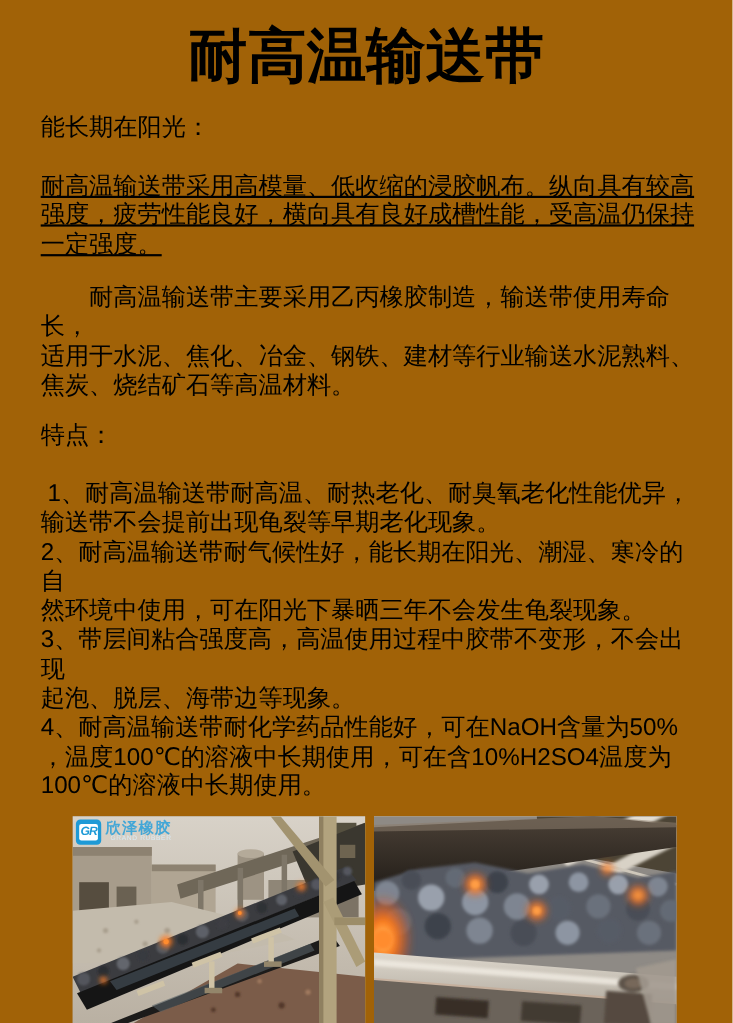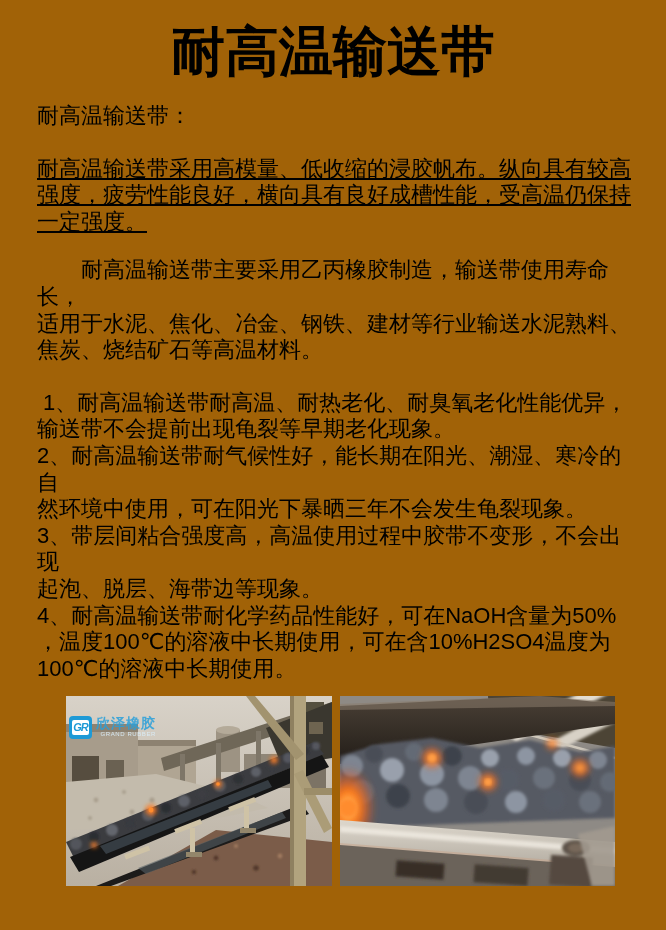--- a/index.html
+++ b/index.html
@@ -43,21 +43,21 @@
   .photo{
     margin:0;position:relative;
     height:190px;overflow:hidden;
     background:#b9b2a6;
   }
   .photo.left{width:266px;}
   .photo.right{width:275px;}
   .photo svg{display:block;}
   
   .wm{
-    position:absolute;top:20px;left:3px;
+    position:absolute;top:3px;left:3px;
     display:flex;align-items:flex-start;gap:4px;
   }
   .wm-badge{
     width:23px;height:23px;
     background:#1e9ad6;
     border-radius:4px;
     display:flex;align-items:center;justify-content:center;
   }
   .wm-badge span{
     display:block;width:17px;height:15px;
@@ -76,29 +76,30 @@
     letter-spacing:.6px;opacity:.95;
   }
 </style>
 </head>
 <body>
 
 <div class="page">
 
   <h1 class="title">耐高温输送带</h1>
 
-  <div class="tx intro-label">耐高温输送带：</div>
+  <div class="tx intro-label">能长期在阳光：</div>
   <div class="tx para1">耐高温输送带采用高模量、低收缩的浸胶帆布。纵向具有较高
 强度，疲劳性能良好，横向具有良好成槽性能，受高温仍保持
 一定强度。</div>
 
   <div class="tx para2">　　耐高温输送带主要采用乙丙橡胶制造，输送带使用寿命长，
 适用于水泥、焦化、冶金、钢铁、建材等行业输送水泥熟料、
 焦炭、烧结矿石等高温材料。</div>
 
+  <div class="tx feat-label">特点：</div>
   <div class="tx items">&nbsp;1、耐高温输送带耐高温、耐热老化、耐臭氧老化性能优异，
 输送带不会提前出现龟裂等早期老化现象。
 2、耐高温输送带耐气候性好，能长期在阳光、潮湿、寒冷的自
 然环境中使用，可在阳光下暴晒三年不会发生龟裂现象。
 3、带层间粘合强度高，高温使用过程中胶带不变形，不会出现
 起泡、脱层、海带边等现象。
 4、耐高温输送带耐化学药品性能好，可在NaOH含量为50%
 ，温度100℃的溶液中长期使用，可在含10%H2SO4温度为
 100℃的溶液中长期使用。</div>
 

